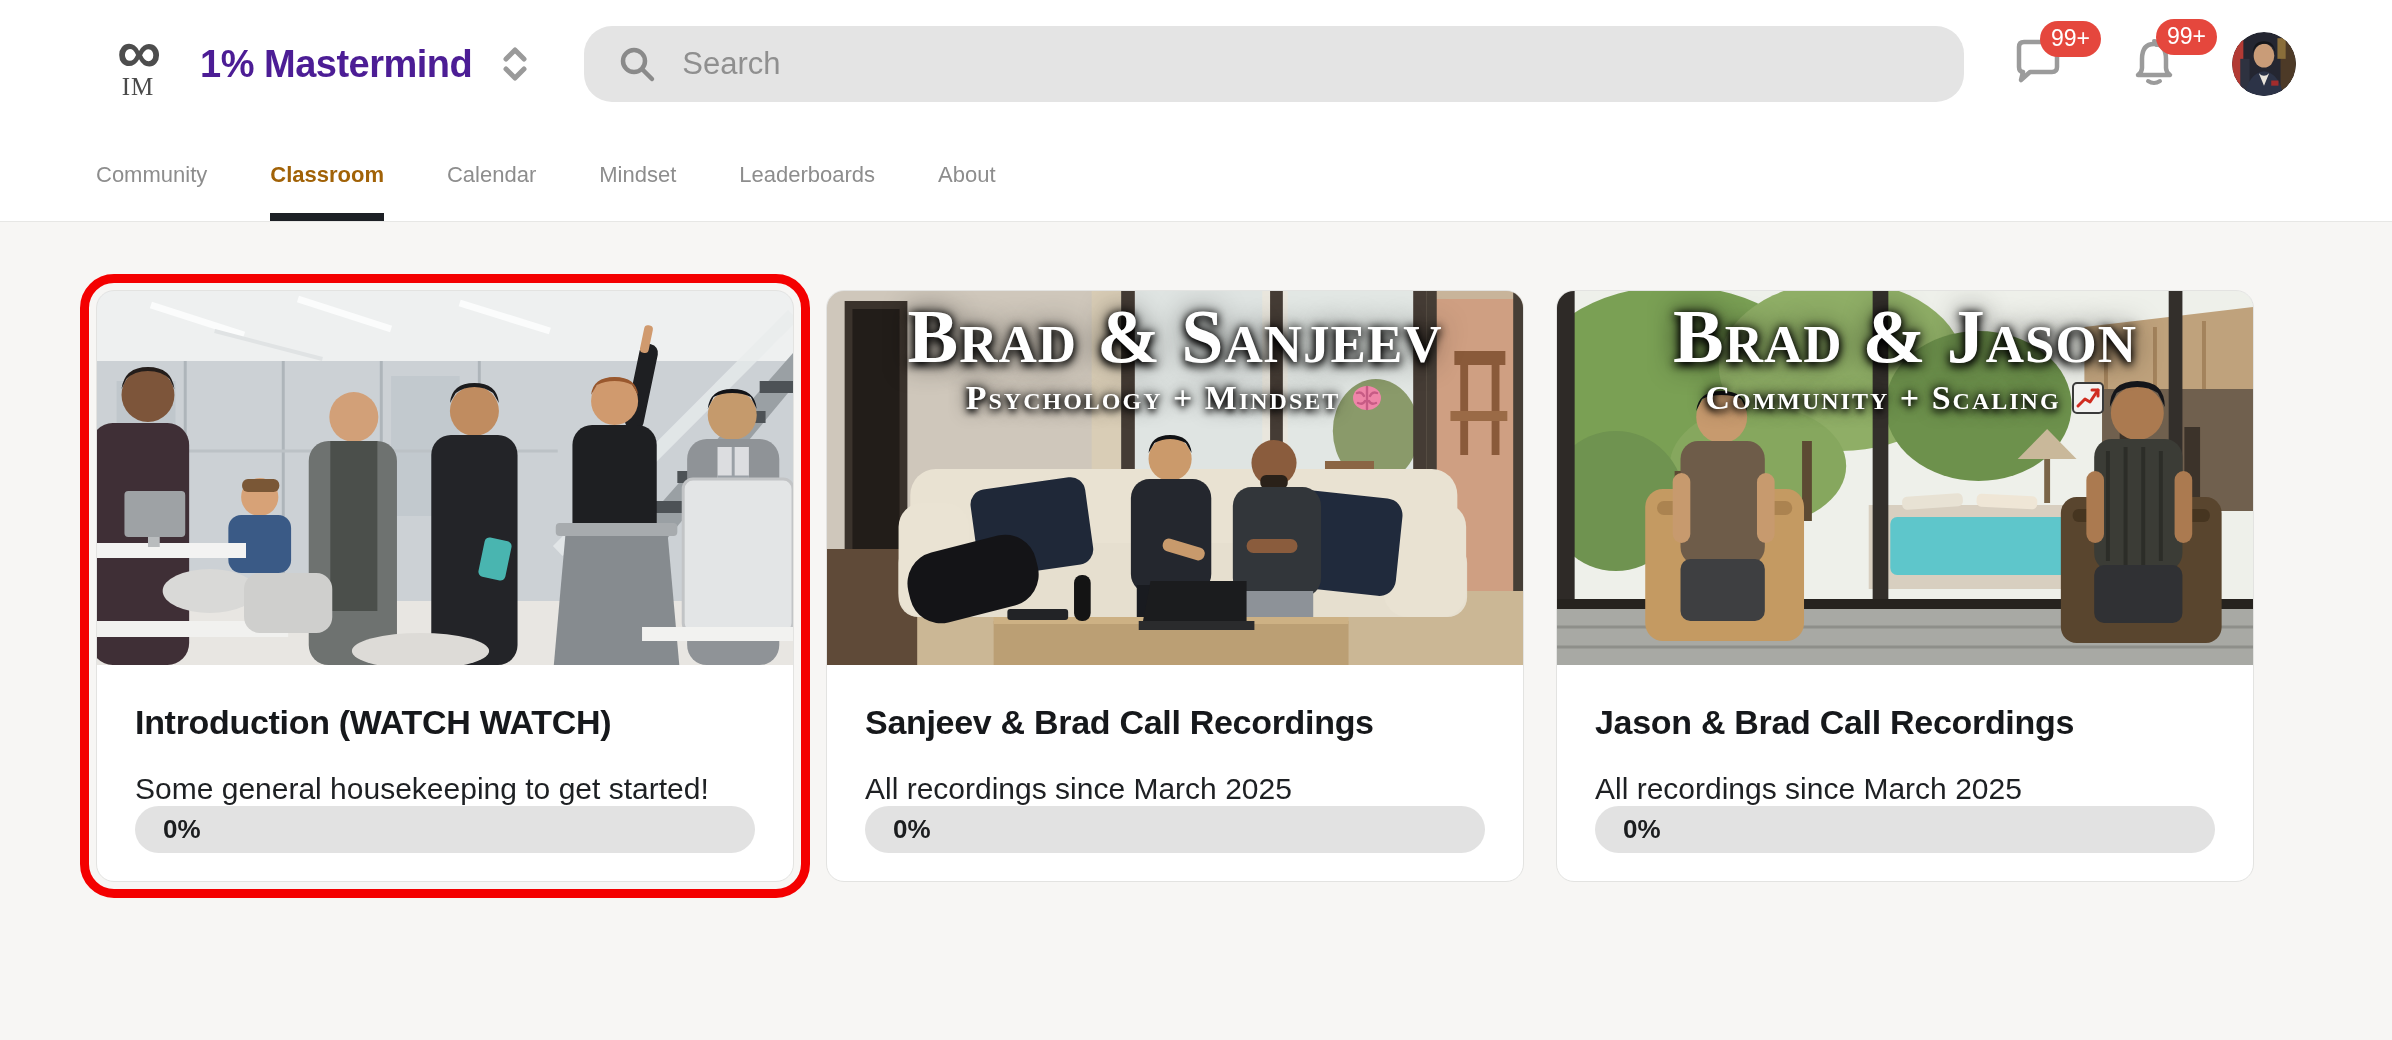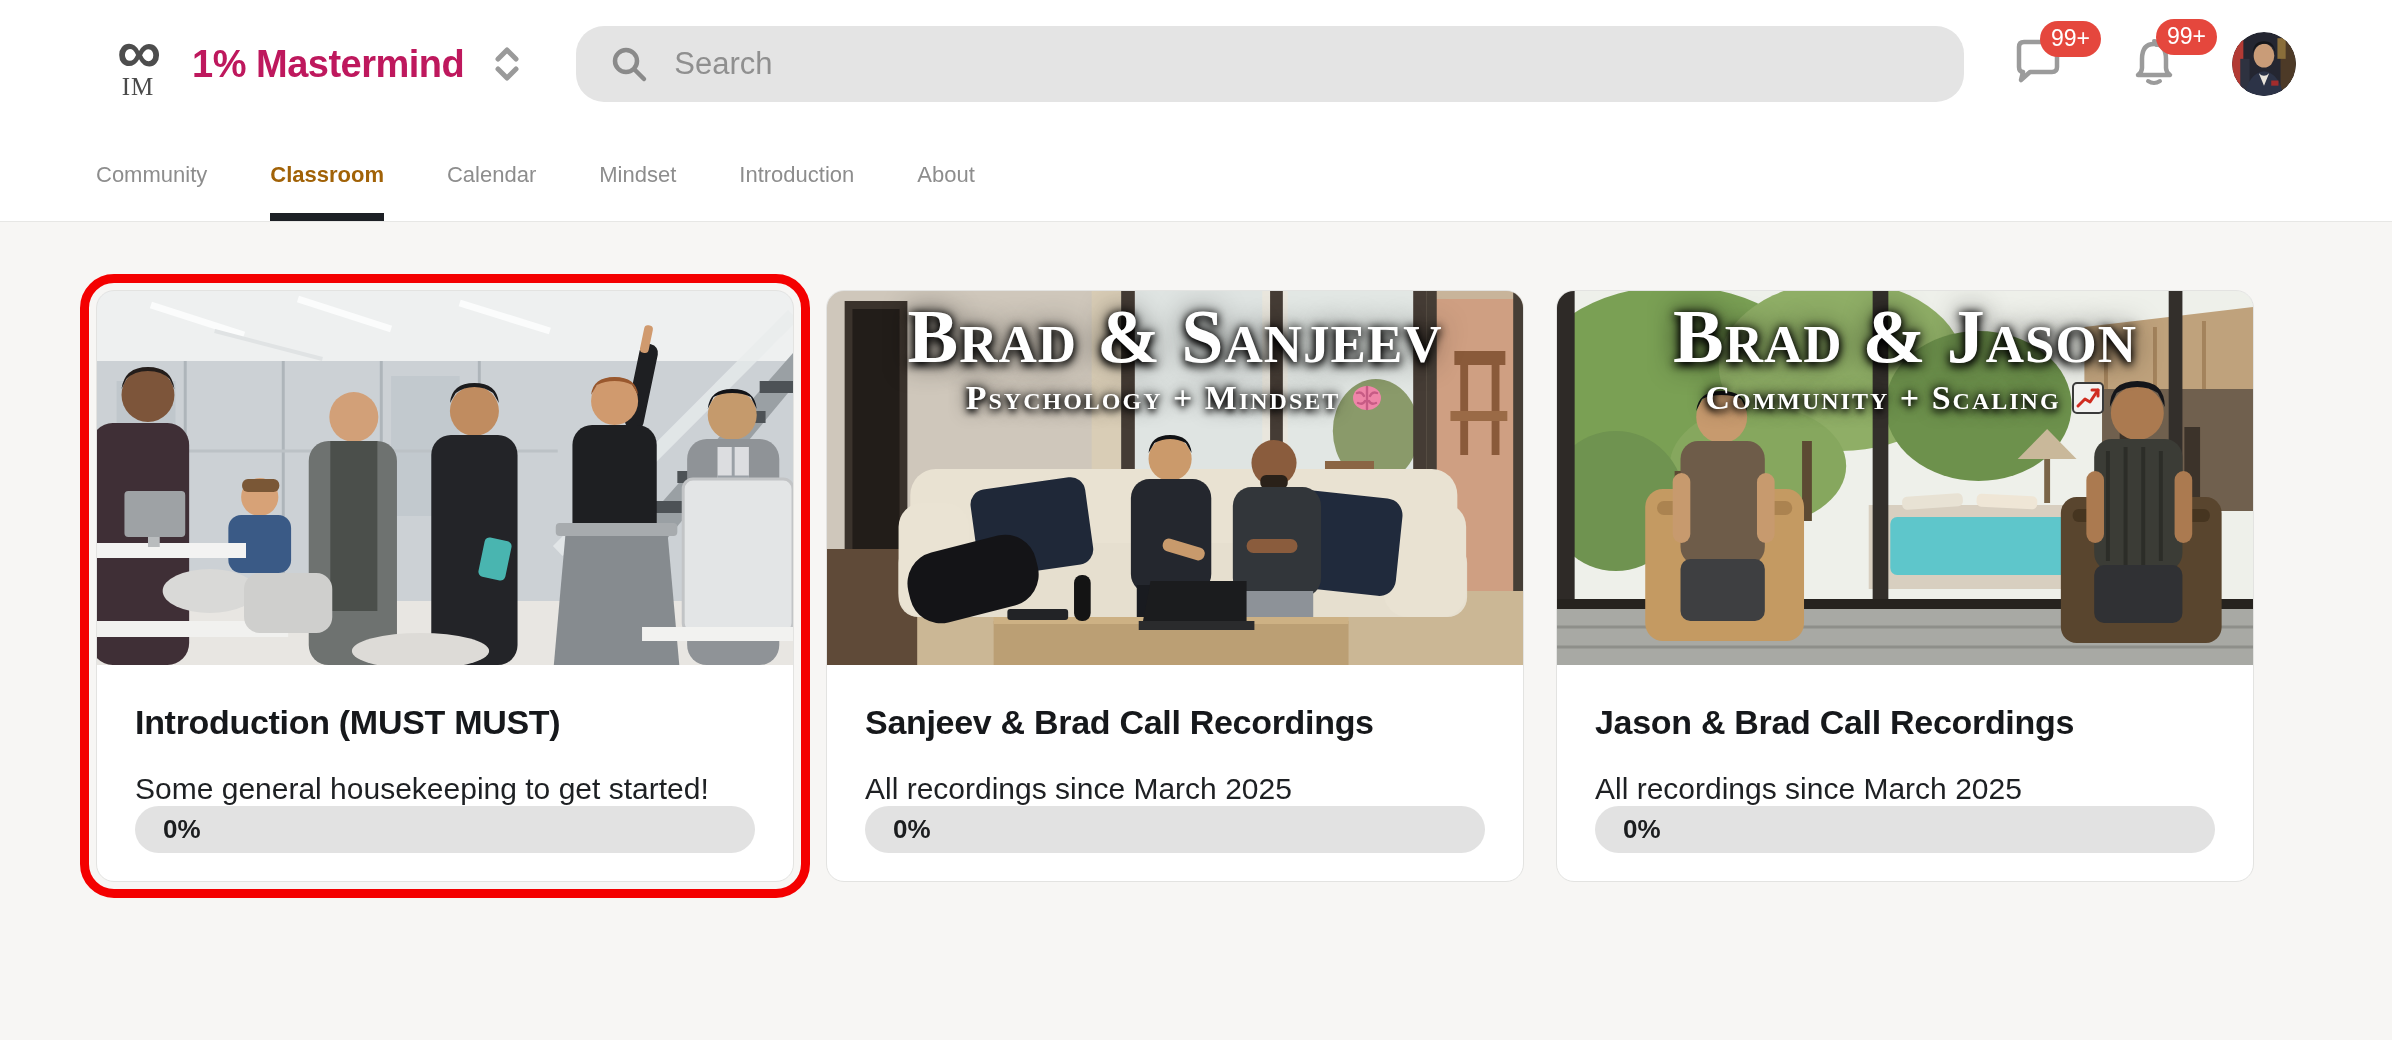--- a/index.html
+++ b/index.html
@@ -7,21 +7,21 @@
   body { font-family:"Liberation Sans", sans-serif; background:#f7f6f4; }
 
   
   .header { height:222px; background:#ffffff; border-bottom:1px solid #e7e7e5; }
   .header-top { height:128px; display:flex; align-items:center; padding:0 96px 0 104px; }
 
   .logo { width:68px; text-align:center; flex:none; cursor:pointer; }
   .logo-infinity { display:block; font-size:62px; font-weight:700; color:#4d4d4d; line-height:46px; letter-spacing:-2px; }
   .logo-monogram { display:block; font-family:"Liberation Serif", serif; font-size:25px; color:#4a4a4a; line-height:24px; letter-spacing:1px; }
 
-  .community-name { font-size:38px; font-weight:700; color:#be185d; margin-left:20px; white-space:nowrap; letter-spacing:-0.5px; }
+  .community-name { font-size:38px; font-weight:700; color:#4c1d95; margin-left:28px; white-space:nowrap; letter-spacing:-0.5px; }
 
   .switcher { margin-left:26px; flex:none; display:flex; align-items:center; cursor:pointer; }
 
   .searchbar { flex:1; margin-left:52px; margin-right:48px; height:76px; background:#e4e4e4; border-radius:28px; display:flex; align-items:center; padding:0 34px; }
   .searchbar input { flex:1; background:transparent; border:none; outline:none; font-size:31px; color:#333; margin-left:26px; font-family:"Liberation Sans", sans-serif; }
   .searchbar input::placeholder { color:#8f8f8f; }
 
   .header-right { display:flex; align-items:center; flex:none; }
   .icon-btn { position:relative; cursor:pointer; flex:none; }
   .icon-btn.chat { margin-right:64px; }
@@ -127,21 +127,21 @@
         </svg>
       </div>
     </div>
   </div>
 
   <div class="nav">
     <div class="tab">Community</div>
     <div class="tab active">Classroom</div>
     <div class="tab">Calendar</div>
     <div class="tab">Mindset</div>
-    <div class="tab">Introduction</div>
+    <div class="tab">Leaderboards</div>
     <div class="tab">About</div>
   </div>
 </div>
 
 <div class="content">
 
   <div class="card highlighted">
     <div class="cover">
       <svg class="scene" viewBox="0 0 710 374" preserveAspectRatio="none">
         <rect width="710" height="374" fill="#d7dadd"></rect>
@@ -214,21 +214,21 @@
         <rect x="52" y="246" width="12" height="10" fill="#b9bcbe"></rect>
         <rect x="0" y="330" width="195" height="16" fill="#f1f1ef"></rect>
         <ellipse cx="115" cy="300" rx="48" ry="22" fill="#d9d9d7"></ellipse>
         <rect x="150" y="282" width="90" height="60" rx="16" fill="#cfcfcd"></rect>
         <ellipse cx="330" cy="360" rx="70" ry="18" fill="#dddbd7"></ellipse>
         <rect x="598" y="188" width="112" height="154" rx="10" fill="#e3e5e6" stroke="#c2c4c6" stroke-width="3"></rect>
         <rect x="556" y="336" width="154" height="14" fill="#f2f2f0"></rect>
       </svg>
     </div>
     <div class="card-body">
-      <div class="card-title">Introduction (MUST MUST)</div>
+      <div class="card-title">Introduction (WATCH WATCH)</div>
       <div class="card-desc">Some general housekeeping to get started!</div>
       <div class="progress">
         <div class="progress-fill" style="width: 0%;"></div>
         <span class="progress-label">0%</span>
       </div>
     </div>
   </div>
 
   <div class="card">
     <div class="cover">

